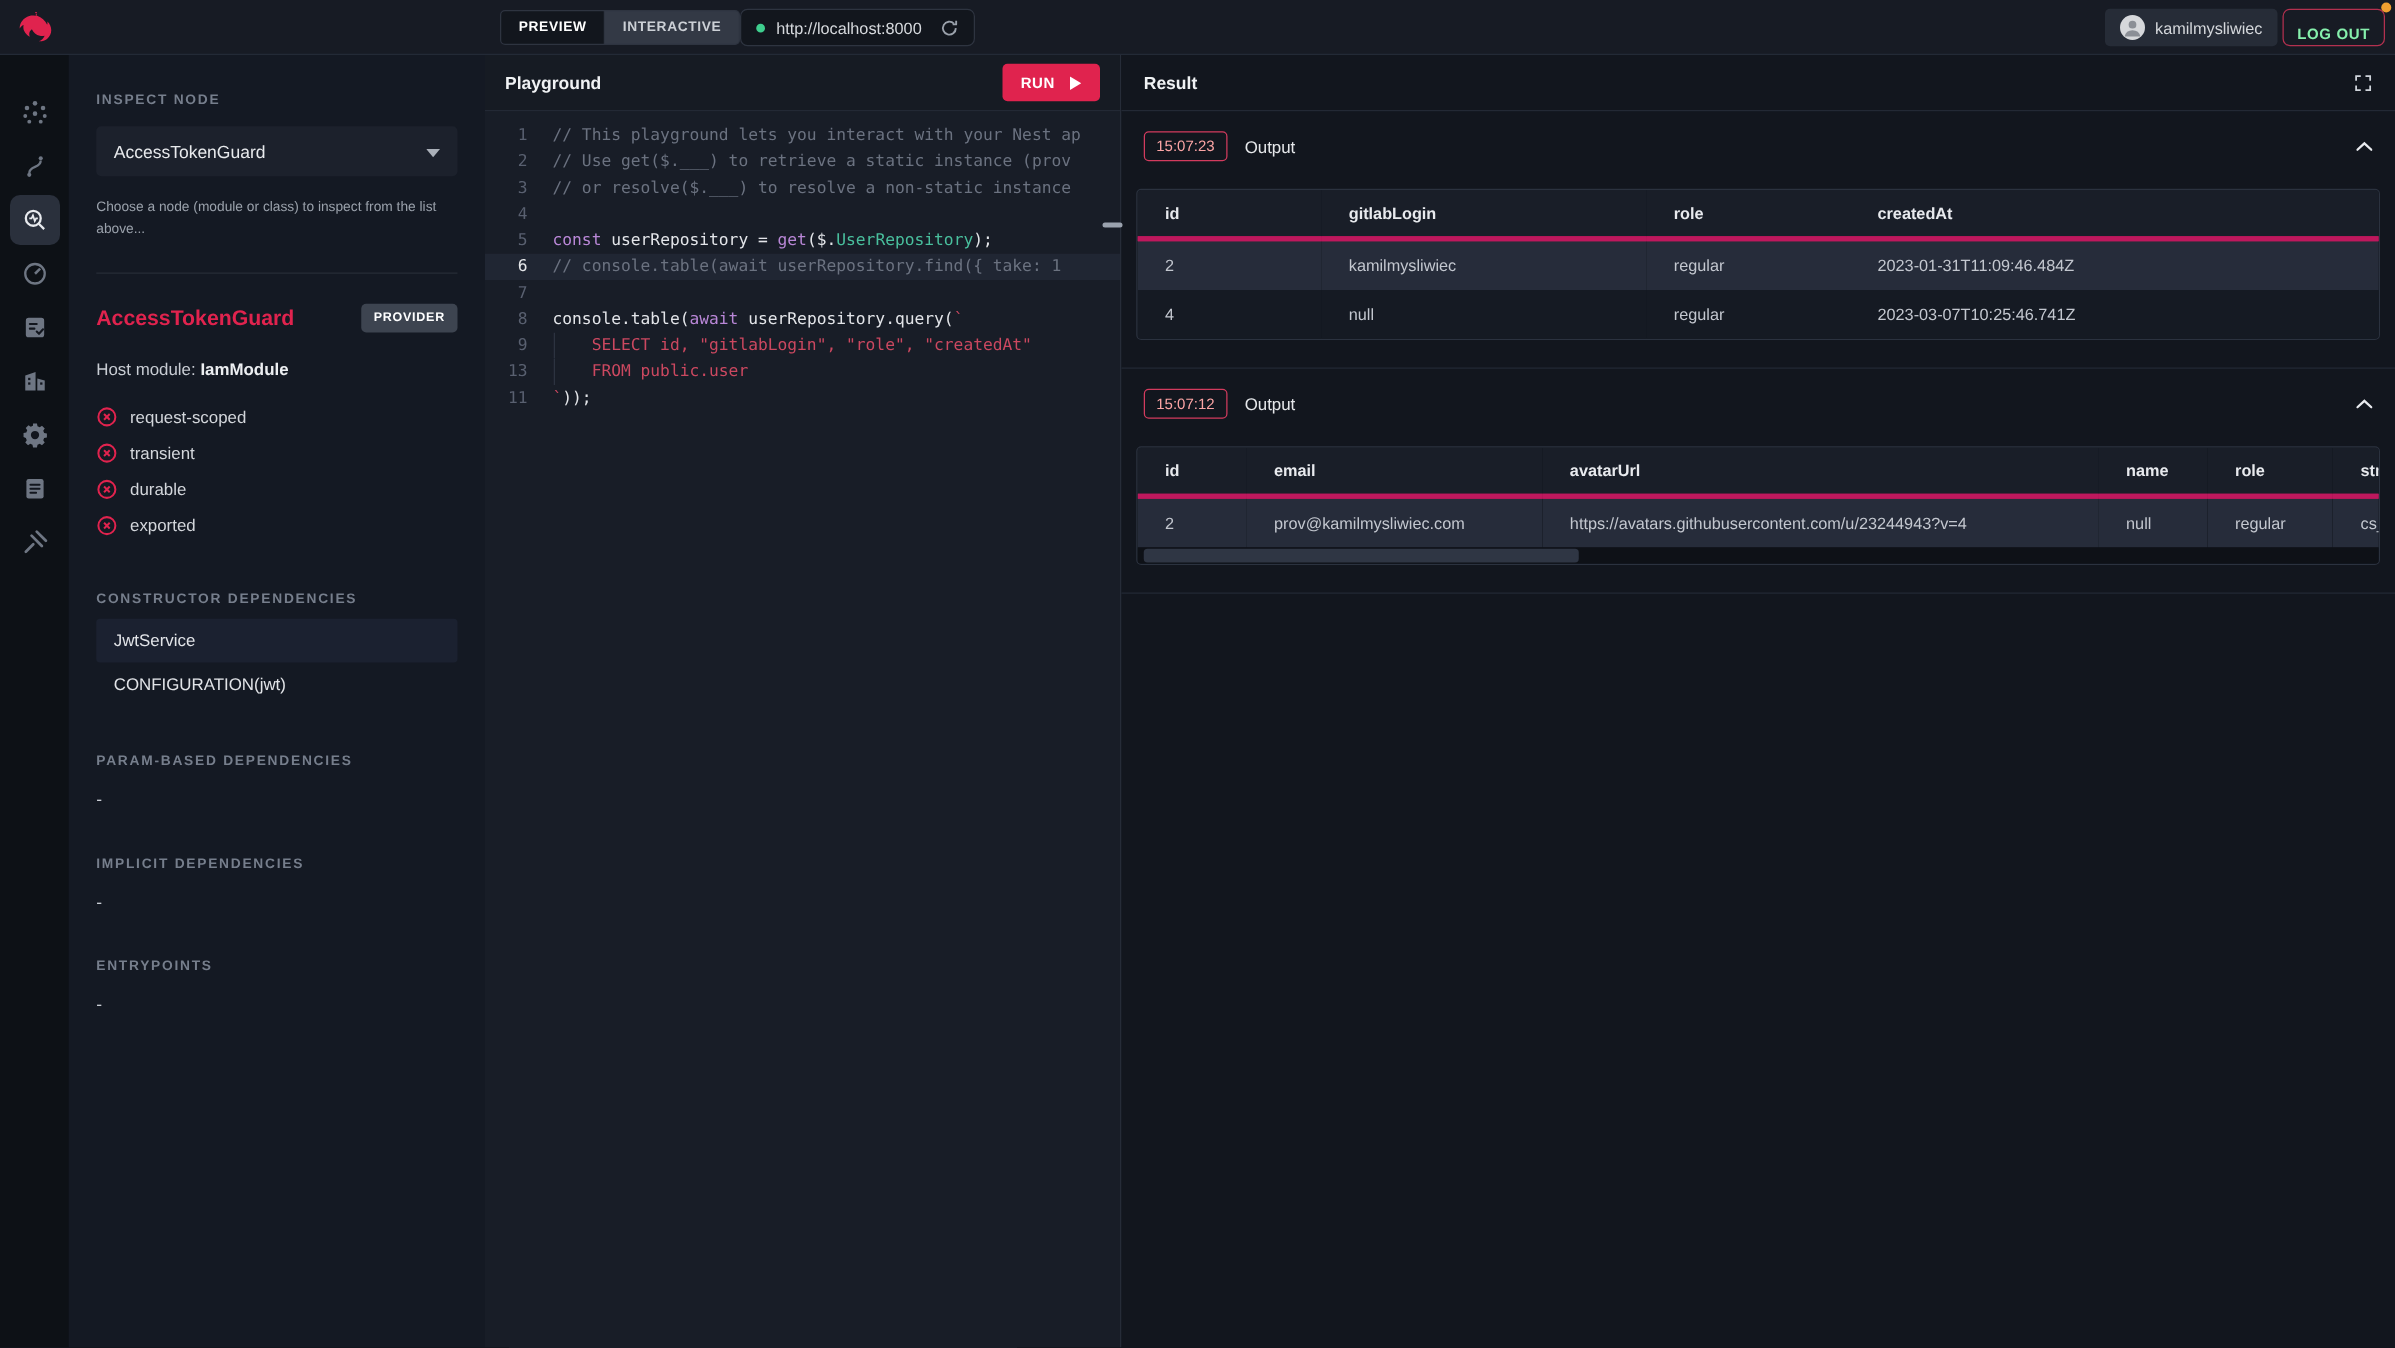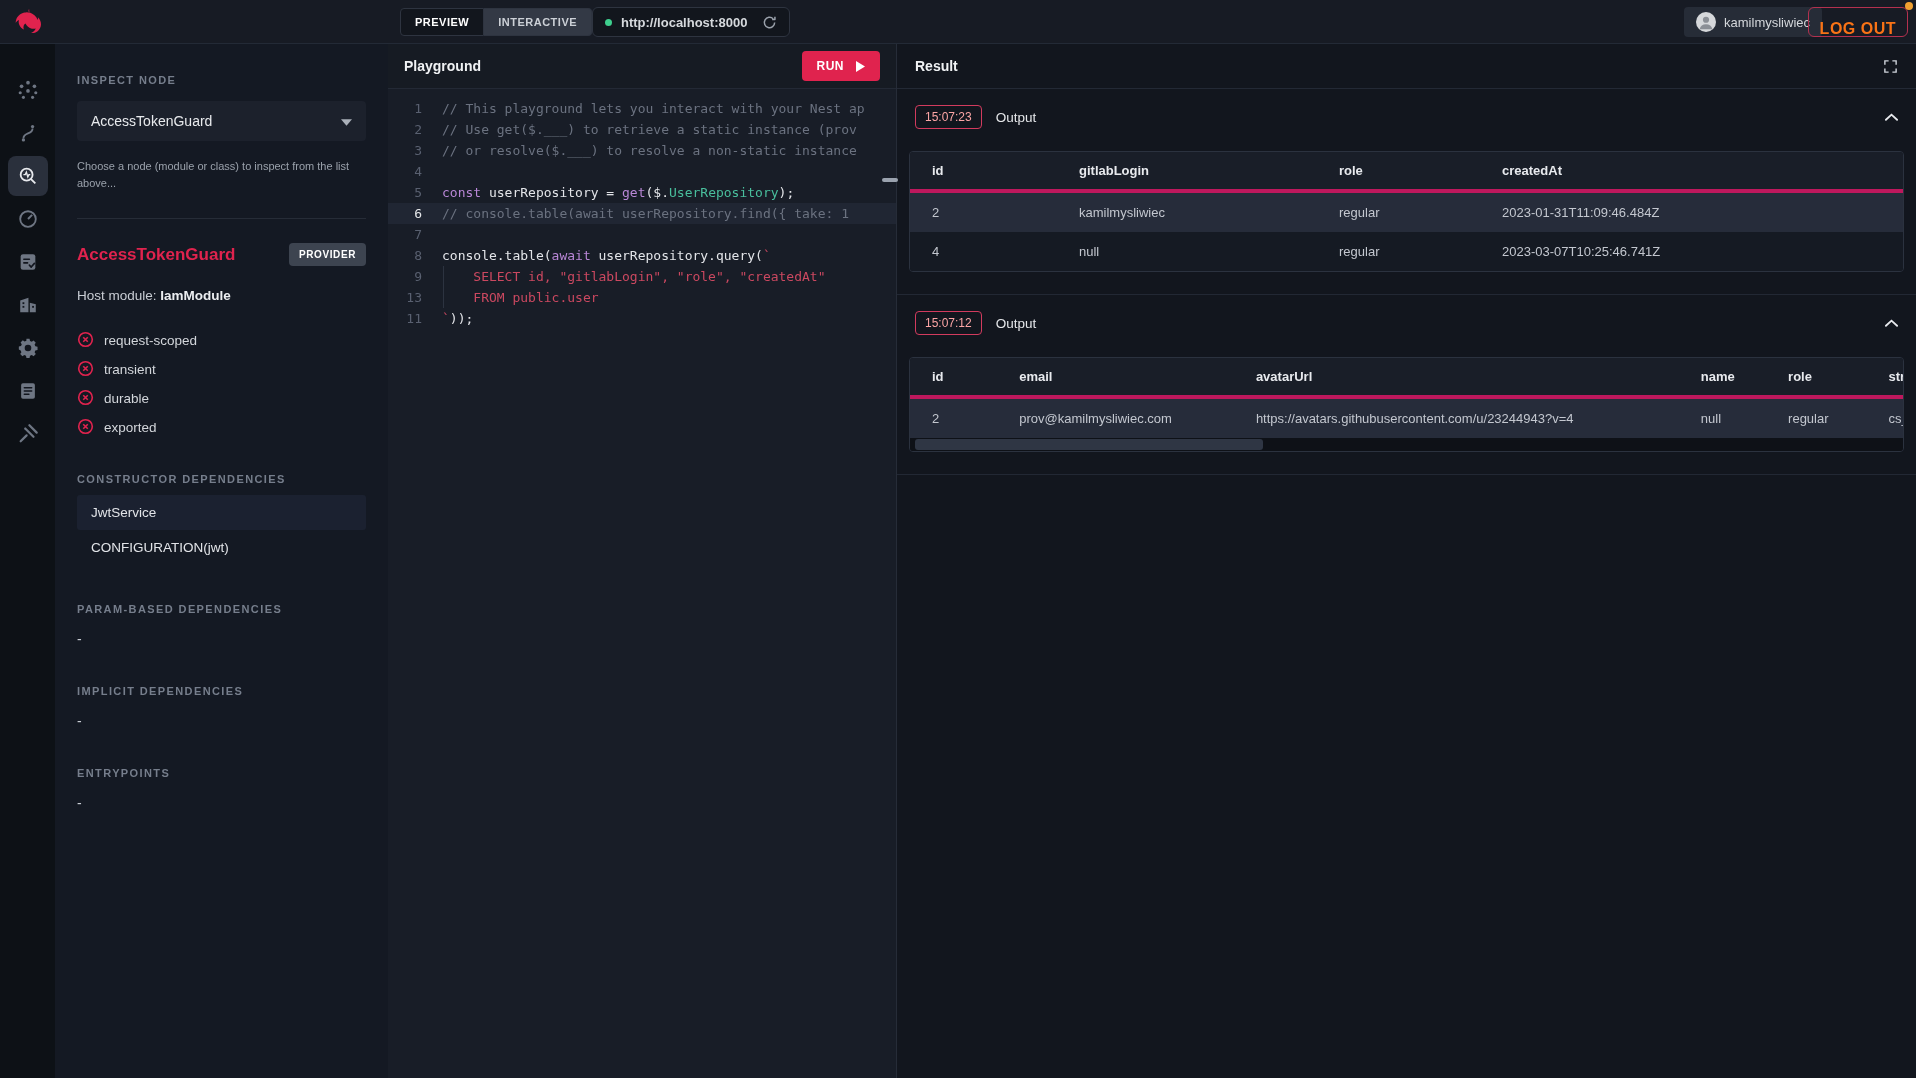--- a/index.html
+++ b/index.html
@@ -7,25 +7,25 @@
 
   
   .topbar { position:relative; height:44px; background:#171b24; border-bottom:1px solid #232a36; }
   .logo { position:absolute; left:12px; top:7px; width:30px; height:30px; }
   .tabs { position:absolute; left:400px; top:8px; display:flex; }
   .tab { height:28px; font-size:11px; font-weight:bold; letter-spacing:.5px; border:1px solid #2e3440; background:#12161d; color:#fff; padding:0 14px; cursor:pointer; font-family:"Liberation Sans",sans-serif; }
   .tab-preview { border-radius:4px 0 0 4px; }
   .tab-interactive { border-radius:0 4px 4px 0; background:#333945; color:#ccd0d6; border-left:none; }
   .url-pill { position:absolute; left:592px; top:7px; height:30px; background:#12161d; border:1px solid #2e3440; border-radius:6px; display:flex; align-items:center; padding:0 12px; gap:9px; }
   .green-dot { width:7px; height:7px; border-radius:50%; background:#3ecf8e; }
-  .url-text { font-size:13px; color:#d6d9dd;font-weight:bold; }
+  .url-text { font-size:13px; color:#d6d9dd; }
   .refresh { margin-left:6px; display:flex; align-items:center; }
   .user-pill { position:absolute; right:94px; top:7px; height:30px; background:#262c37; border-radius:4px; display:flex; align-items:center; padding:0 12px; gap:8px; }
   .user-name { font-size:13px; color:#d4d7db; }
-  .logout { position:absolute; right:8px; top:7px; height:30px; background:transparent; border:1.5px solid #b3314f; border-radius:6px; color:#f97316; font-size:16px; font-weight:bold; letter-spacing:.5px; padding:12px 11px; cursor:pointer; font-family:"Liberation Sans",sans-serif; }
+  .logout { position:absolute; right:8px; top:7px; height:30px; background:transparent; border:1.5px solid #b3314f; border-radius:6px; color:#86efac; font-size:12px; font-weight:bold; letter-spacing:.5px; padding:12px 11px; cursor:pointer; font-family:"Liberation Sans",sans-serif; }
   .notif-dot { position:absolute; right:3px; top:2px; width:8px; height:8px; border-radius:50%; background:#f0a030; }
 
   
   .main { display:flex; height:1034px; }
   .iconbar { width:55px; background:#0d1116; padding-top:26px; display:flex; flex-direction:column; align-items:center; flex-shrink:0; }
   .icon-cell { width:40px; height:40px; margin-bottom:3px; display:flex; align-items:center; justify-content:center; border-radius:8px; cursor:pointer; }
   .icon-cell.active { background:#2a303c; }
   .inspector { width:333px; background:#141923; padding:30px 22px; flex-shrink:0; overflow:hidden; }
   .playground { width:508px; background:#181d27; flex-shrink:0; position:relative; display:flex; flex-direction:column; }
   .result { flex:1; background:#12161e; border-left:1px solid #262c38; overflow:hidden; }
@@ -34,21 +34,21 @@
   .section-label { color:#767e8c; font-size:11px; font-weight:bold; letter-spacing:1.4px; }
   .dropdown { margin-top:15px; background:#1c212c; border-radius:4px; height:40px; display:flex; align-items:center; justify-content:space-between; padding:0 14px; font-size:14px; color:#e8eaed; cursor:pointer; }
   .hint { margin-top:17px; font-size:11px; line-height:1.55; color:#9aa1ab; }
   .divider { border-top:1px solid #262c37; margin:26px 0 24px; }
   .node-row { display:flex; align-items:center; justify-content:space-between; }
   .node-name { color:#e0234e; font-size:17px; font-weight:bold; }
   .badge { background:#3d4450; color:#fff; font-size:10px; font-weight:bold; letter-spacing:.6px; padding:6px 10px; border-radius:4px; }
   .host-line { margin-top:22px; font-size:13.5px; color:#c9cdd4; }
   .host-line b { color:#eceef1; }
   .flags { margin-top:16px; }
-  .flag { display:flex; align-items:flex-end; gap:10px; height:29px; font-size:13.5px; color:#d3d6db; }
+  .flag { display:flex; align-items:center; gap:10px; height:29px; font-size:13.5px; color:#d3d6db; }
   .dep-section { margin-top:38px; }
   .dep-items { margin-top:10px; }
   .dep-item { font-size:13.5px; color:#e2e4e8; padding:10px 14px; border-radius:3px; }
   .dep-item.highlighted { background:#1b2130; }
   .dep-dash { margin-top:16px; font-size:14px; color:#c9cdd4; }
 
   
   .panel-head { height:45px; display:flex; align-items:center; justify-content:space-between; padding:0 16px; border-bottom:1px solid #232935; background:#161b23; flex-shrink:0; }
   .panel-title { font-size:14px; font-weight:bold; color:#f0f2f4; }
   .run-btn { background:#e0234e; border:none; color:#fff; font-weight:bold; font-size:12px; letter-spacing:.5px; padding:8px 15px; border-radius:4px; display:flex; align-items:center; gap:12px; cursor:pointer; font-family:"Liberation Sans",sans-serif; }

